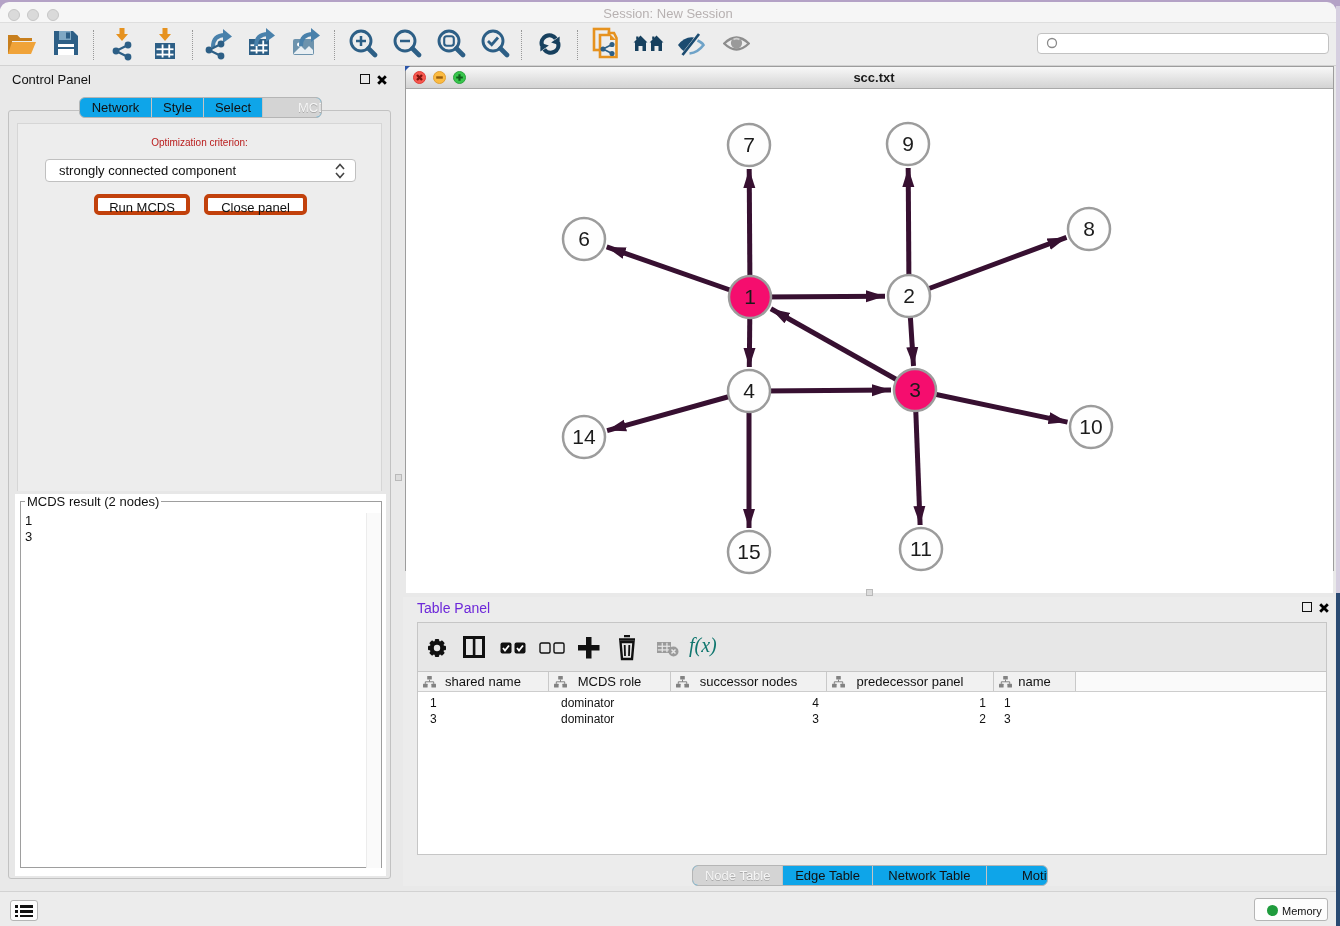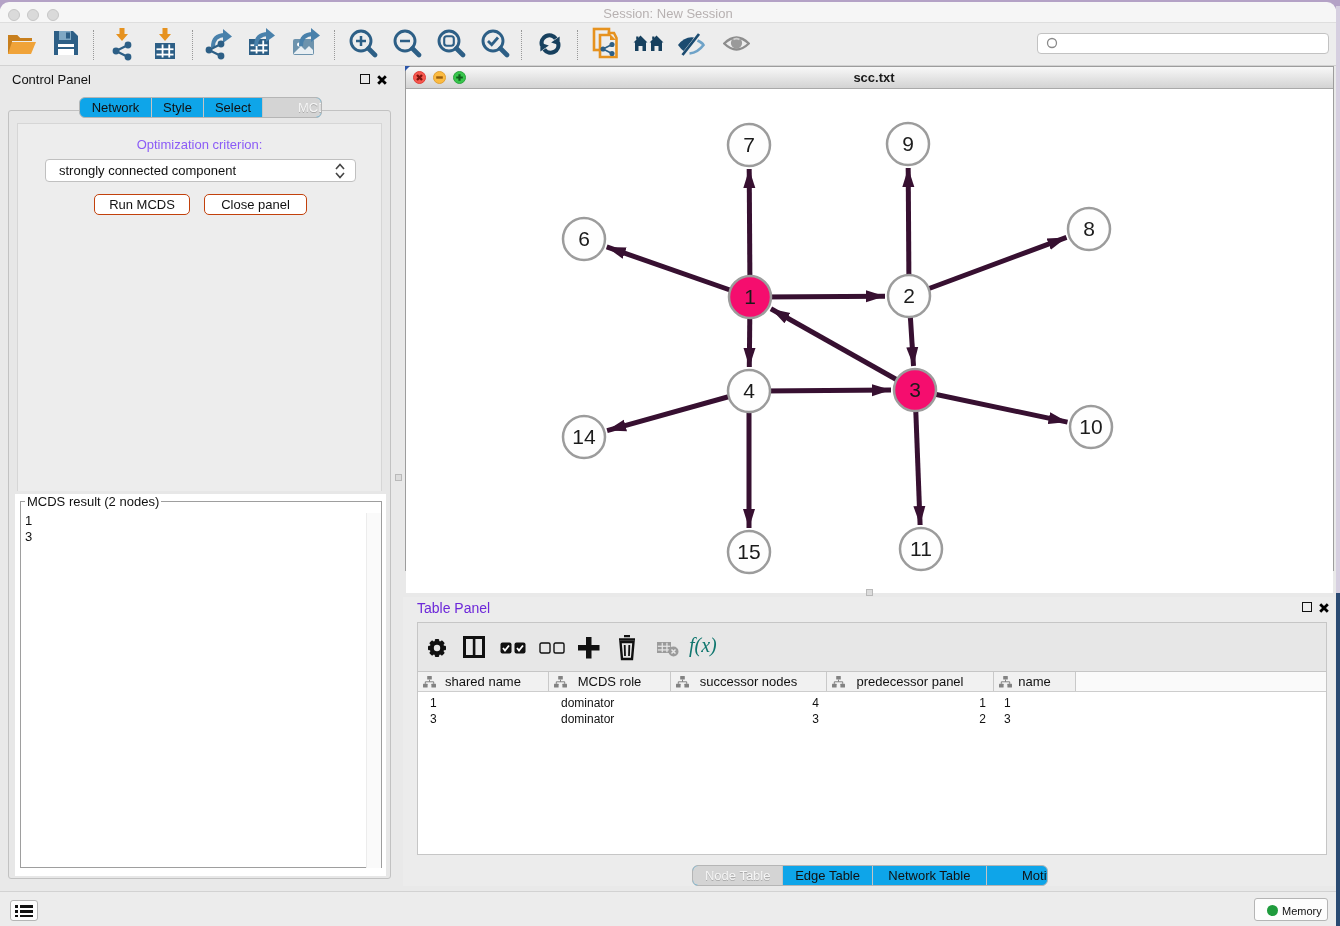--- a/index.html
+++ b/index.html
@@ -25,21 +25,21 @@
 
 
 #cpanel { left:0; top:66px; width:396px; height:827px; background:#e9e9e9; }
 #cp-title { position:absolute; left:12px; top:6px; font-size:13px; color:#111; }
 #cp-outer { position:absolute; left:8px; top:44px; width:383px; height:769px; background:#e7e7e7; border:1px solid #c2c2c2; border-radius:3px; }
 #cp-inner { position:absolute; left:8px; top:12px; width:365px; height:368px; background:#ededed; border:1px solid #d6d6d6; border-bottom:none; }
 .seg { position:absolute; display:flex; height:21px; background:#0ea5e9; border:1px solid #b5b5b5; border-radius:6px; overflow:hidden; }
 .seg span { display:block; height:100%; font-size:13px; font-weight:normal; color:#111; text-align:center; line-height:20px; border-right:1px solid #c4c4c4; }
 .seg span:last-child { border-right:none;padding-left:35px; }
 .seg span.sel { background:#d4d4d4; color:#f5f5f5; text-shadow:0 1px 0 #aaa; }
-.btn { position:absolute; height:21px; background:#fff; border:1px solid #c2410c; border-radius:5px; font-size:13px; font-weight:normal; color:#111; text-align:center; line-height:19px; }
+.btn { position:absolute; height:21px; background:#fff; border:4px solid #c2410c; border-radius:5px; font-size:13px; font-weight:normal; color:#111; text-align:center; line-height:19px; }
 #combo { position:absolute; left:27px; top:35px; width:311px; height:23px; background:#fff; border:1px solid #c0c0c0; border-radius:4px; font-size:13px; color:#111; line-height:21px; padding-left:13px; }
 #white { position:absolute; left:6px; top:383px; width:371px; height:382px; background:#fff; }
 #fieldset { position:absolute; left:5px; top:7px; width:362px; height:367px; border:1px solid #9e9e9e; }
 #fs-legend { position:absolute; left:4px; top:-8px; background:#fff; padding:0 2px; font-size:13px; color:#111; white-space:nowrap; }
 #fs-scroll { position:absolute; left:345px; top:11px; width:15px; height:355px; background:#fafafa; border-left:1px solid #ececec; }
 
 
 #npanel { left:405px; top:66px; width:929px; height:505px; background:#fff; border:1px solid #9d9d9d; }
 #ntitle { position:absolute; left:0; top:0; width:927px; height:22px; background:linear-gradient(#f8f8f8,#d3d3d3); border-bottom:1px solid #a9a9a9; }
 #ntitle .t { position:absolute; top:3px; left:0; width:100%; text-align:center; font-weight:bold; font-size:13px; color:#1a1a1a; }
@@ -220,21 +220,21 @@
     </div>
 </div>
 
 <div class="abs" id="cpanel">
   <div id="cp-title">Control Panel</div>
   <div class="panelicons" style="left:360px"><span class="sq"></span><svg width="12" height="12" viewBox="0 0 12 12" style="vertical-align:top;margin-top:0.5px">
         <path d="M2.2,2.2 L9.8,9.8 M9.8,2.2 L2.2,9.8" stroke="#000" stroke-width="2.8"></path>
       </svg></div>
   <div id="cp-outer">
     <div id="cp-inner">
-      <div style="position:absolute;left:0;top:13px;width:100%;text-align:center;font-size:13px;color:#8b5cf6;">Optimization criterion:</div>
+      <div style="position:absolute;left:0;top:13px;width:100%;text-align:center;font-size:10px;color:#b91c1c;">Optimization criterion:</div>
       <div id="combo">strongly connected component
         <svg width="10" height="16" style="position:absolute;right:10px;top:3px">
             <path d="M1,6 L5,1.5 L9,6" fill="none" stroke="#444" stroke-width="1.6"></path>
             <path d="M1,10 L5,14.5 L9,10" fill="none" stroke="#444" stroke-width="1.6"></path>
           </svg>
       </div>
       <div class="btn" style="left:76px;top:70px;width:96px;">Run MCDS</div>
       <div class="btn" style="left:186px;top:70px;width:103px;">Close panel</div>
     </div>
     <div id="white">

